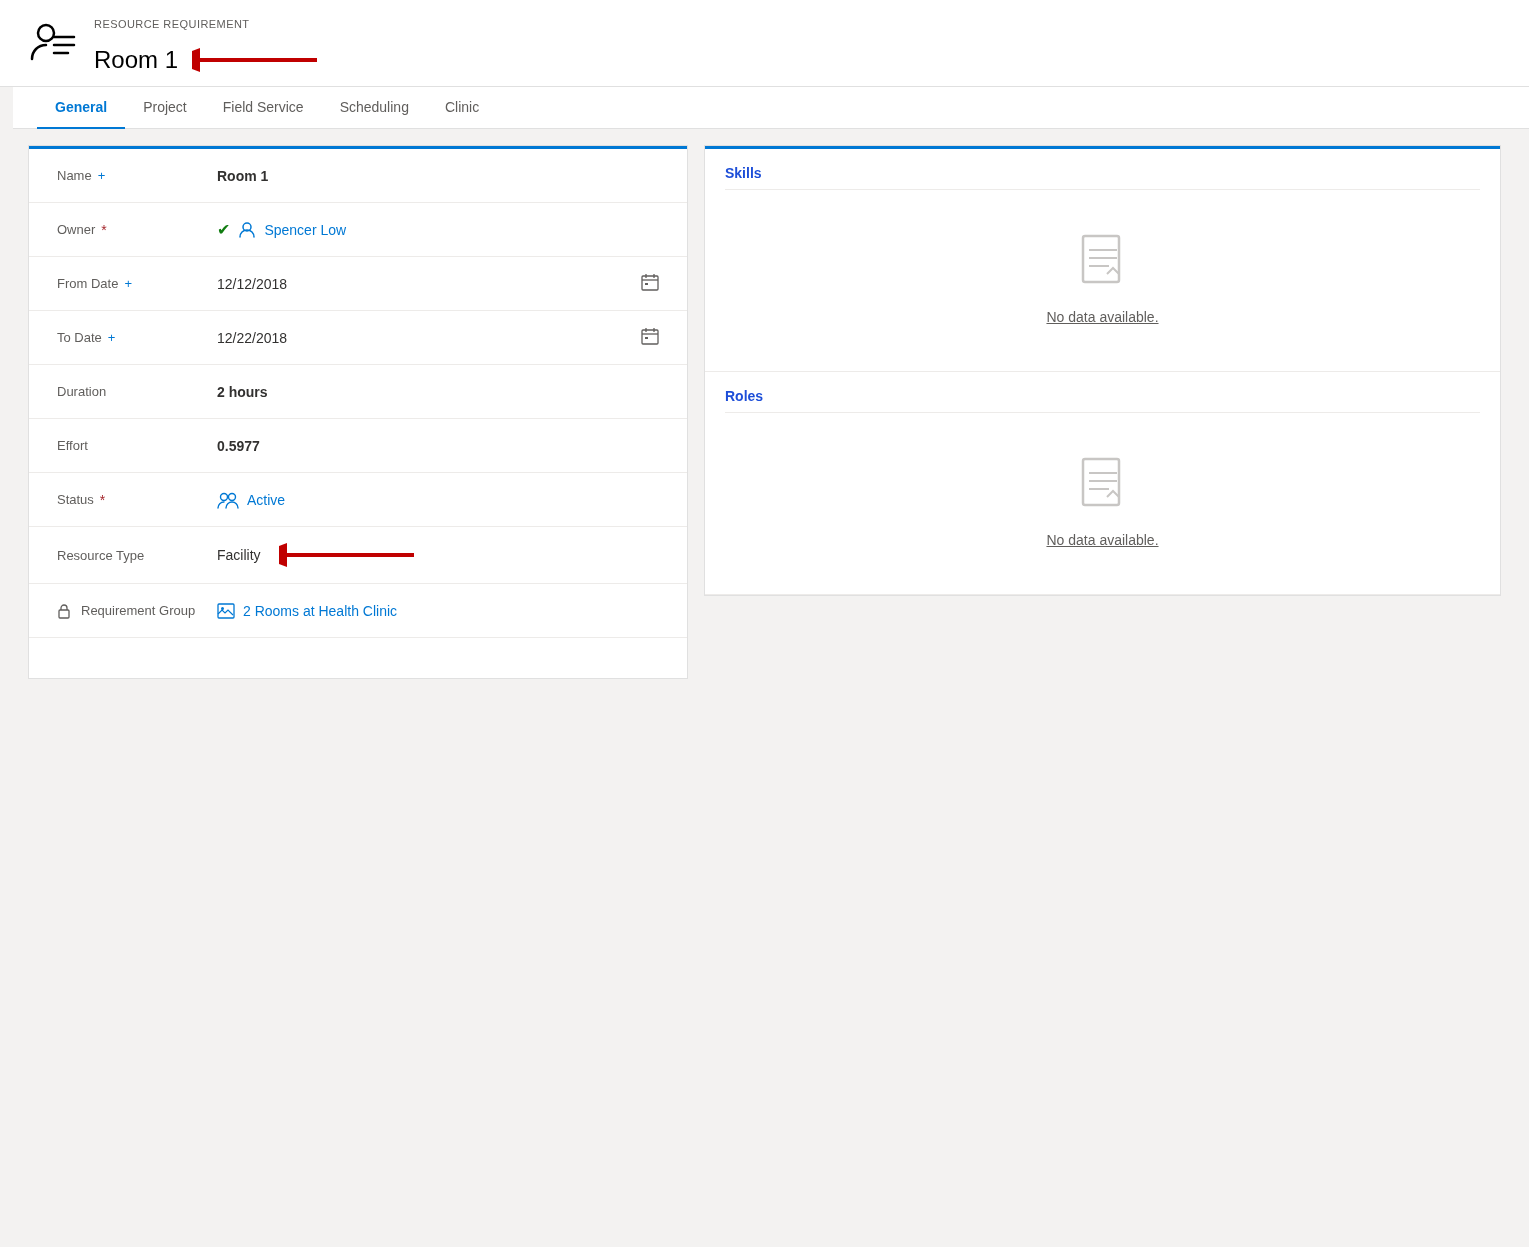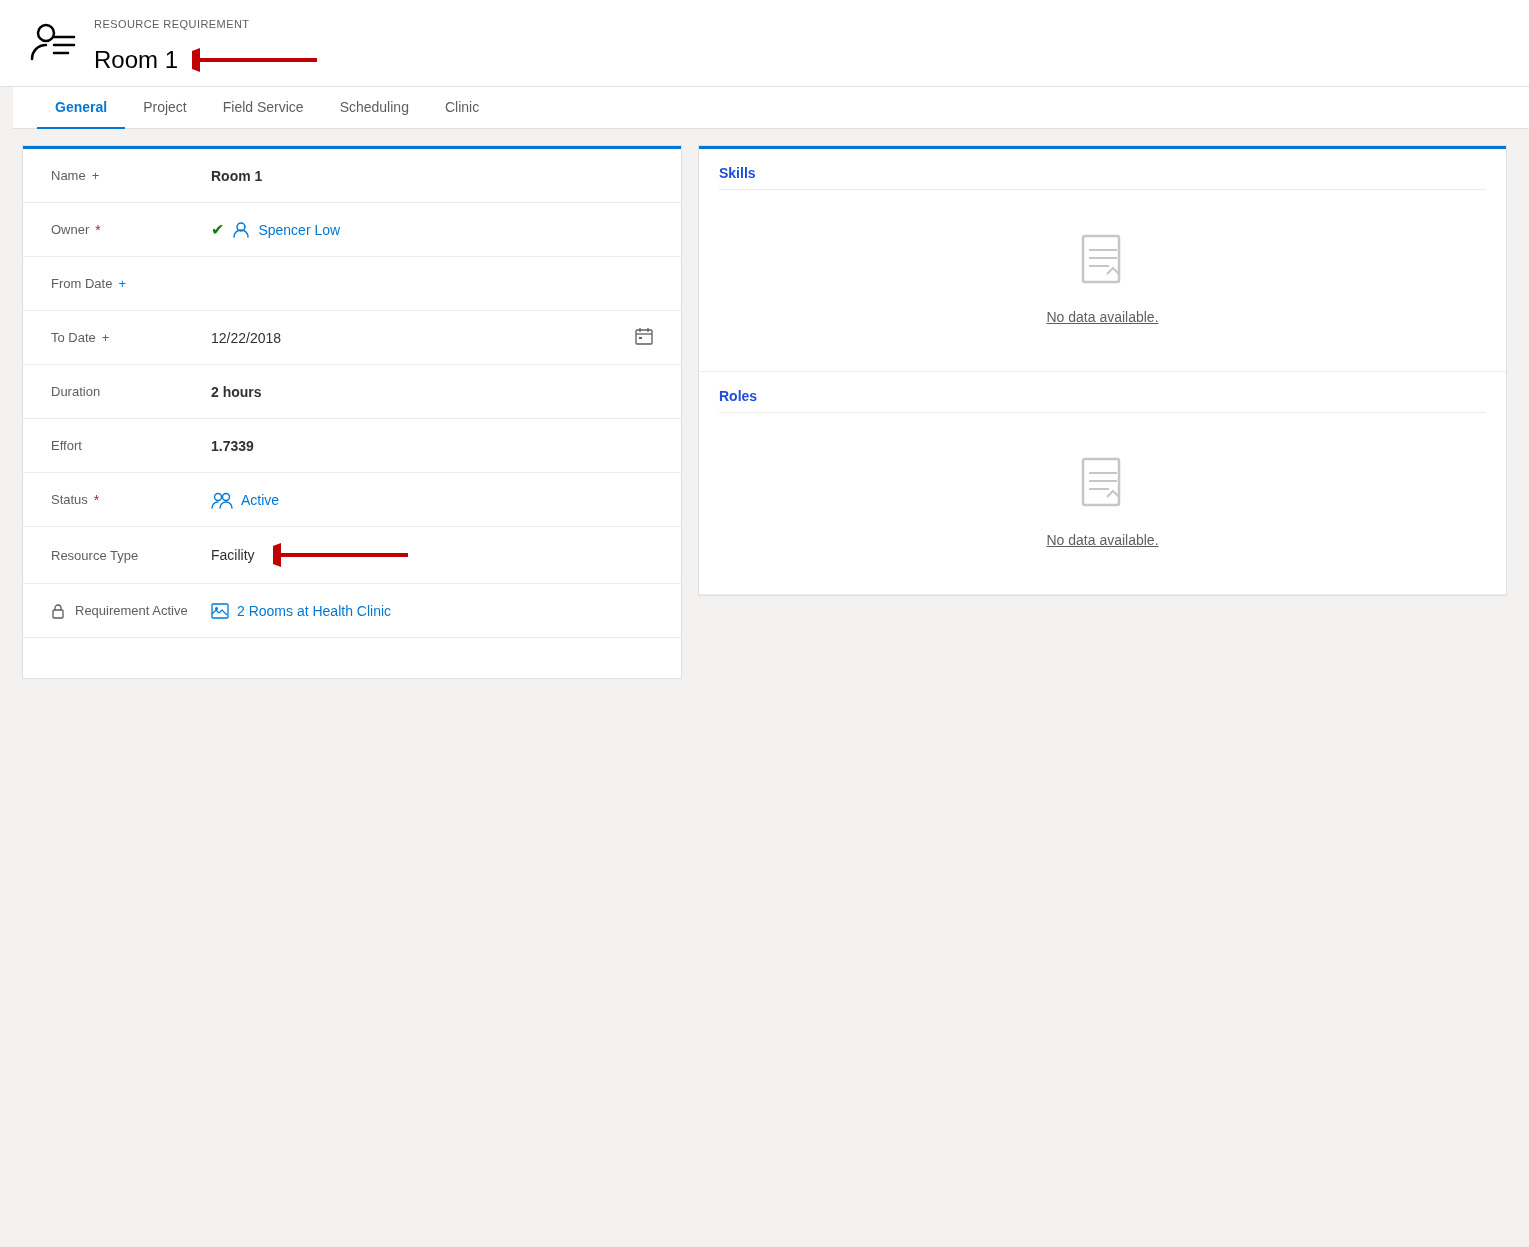--- a/index.html
+++ b/index.html
@@ -63,21 +63,21 @@
     .tab.active {
       color: #0078d4;
       border-bottom: 2px solid #0078d4;
       font-weight: 600;
     }
 
     
     .main {
       display: flex;
       gap: 16px;
-      padding: 16px 22px;
+      padding: 16px 28px;
       align-items: flex-start;
     }
 
     
     .left-panel {
       background: #fff;
       border: 1px solid #e0e0e0;
       flex: 0 0 660px;
       min-width: 0;
     }
@@ -240,20 +240,32 @@
           </svg>
           <span class="link">Spencer Low</span>
         </div>
       </div>
 
       <div class="form-row">
         <div class="form-label">
           <span>From Date</span>
           <span class="req-plus">+</span>
         </div>
+        <div class="form-value">
+          <span>12/12/2018</span>
+          <span class="calendar-icon">
+            <svg width="18" height="18" viewBox="0 0 18 18" fill="none">
+              <rect x="1" y="3" width="16" height="14" rx="1" stroke="#605e5c" stroke-width="1.3" fill="none"></rect>
+              <line x1="1" y1="7" x2="17" y2="7" stroke="#605e5c" stroke-width="1.3"></line>
+              <line x1="5" y1="1" x2="5" y2="5" stroke="#605e5c" stroke-width="1.3"></line>
+              <line x1="13" y1="1" x2="13" y2="5" stroke="#605e5c" stroke-width="1.3"></line>
+              <rect x="4" y="10" width="3" height="2" fill="#605e5c" rx="0.3"></rect>
+            </svg>
+          </span>
+        </div>
       </div>
 
       <div class="form-row">
         <div class="form-label">
           <span>To Date</span>
           <span class="req-plus">+</span>
         </div>
         <div class="form-value">
           <span>12/22/2018</span>
           <span class="calendar-icon">
@@ -272,21 +284,21 @@
         <div class="form-label">
           <span>Duration</span>
         </div>
         <div class="form-value bold">2 hours</div>
       </div>
 
       <div class="form-row">
         <div class="form-label">
           <span>Effort</span>
         </div>
-        <div class="form-value bold">1.7339</div>
+        <div class="form-value bold">0.5977</div>
       </div>
 
       <div class="form-row">
         <div class="form-label">
           <span>Status</span>
           <span class="req-asterisk">*</span>
         </div>
         <div class="form-value">
           <svg width="22" height="18" viewBox="0 0 22 18" fill="none">
             <circle cx="7" cy="6" r="3.5" stroke="#0078d4" stroke-width="1.4" fill="none"></circle>
@@ -315,21 +327,21 @@
           </svg>
         </div>
       </div>
 
       <div class="form-row">
         <div class="form-label">
           <svg width="14" height="16" viewBox="0 0 14 16" fill="none" style="margin-right:4px">
             <rect x="2" y="7" width="10" height="8" rx="1" stroke="#605e5c" stroke-width="1.3" fill="none"></rect>
             <path d="M4 7V5a3 3 0 016 0v2" stroke="#605e5c" stroke-width="1.3" fill="none"></path>
           </svg>
-          <span>Requirement Active</span>
+          <span>Requirement Group</span>
         </div>
         <div class="form-value">
           <svg width="18" height="16" viewBox="0 0 18 16" fill="none">
             <rect x="1" y="1" width="16" height="14" rx="1" stroke="#0078d4" stroke-width="1.3" fill="none"></rect>
             <circle cx="5.5" cy="5.5" r="1.5" fill="#0078d4"></circle>
             <path d="M1 11l4-4 3 3 3-3 5 5" stroke="#0078d4" stroke-width="1.2" fill="none"></path>
           </svg>
           <span class="link">2 Rooms at Health Clinic</span>
         </div>
       </div>

